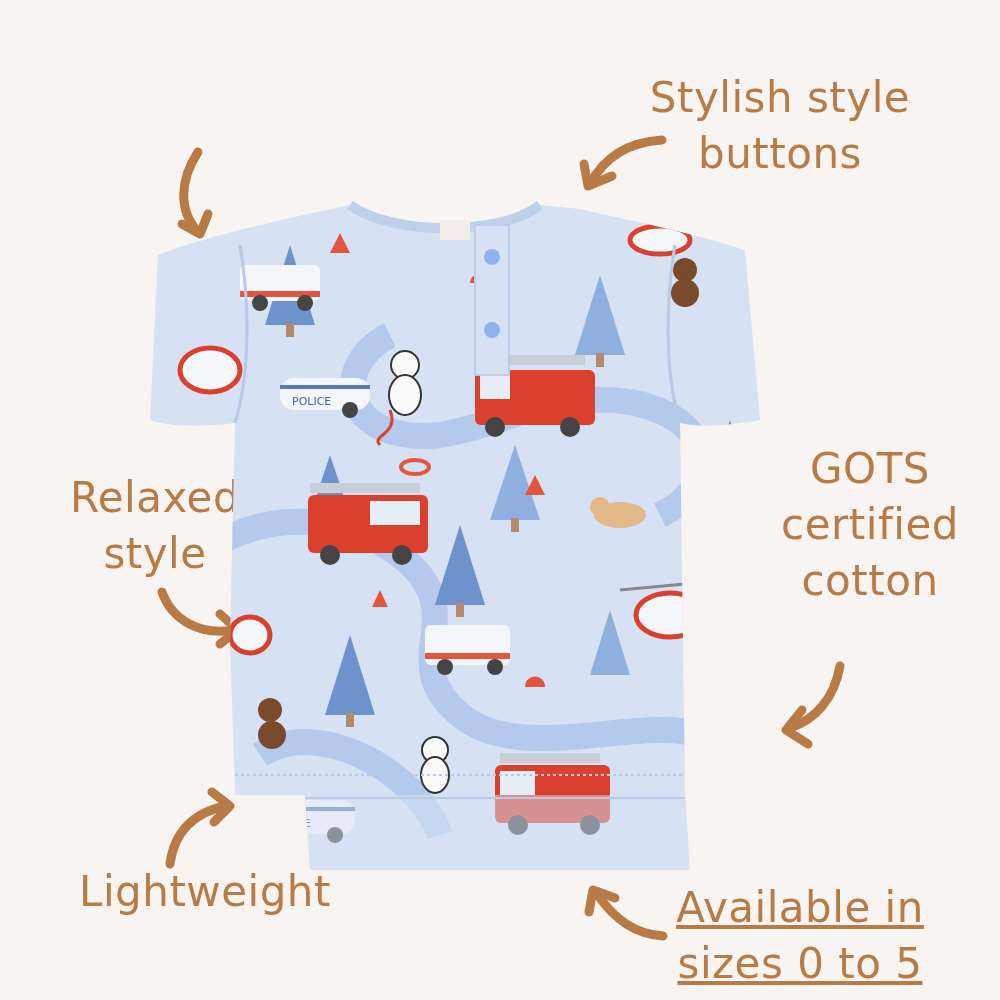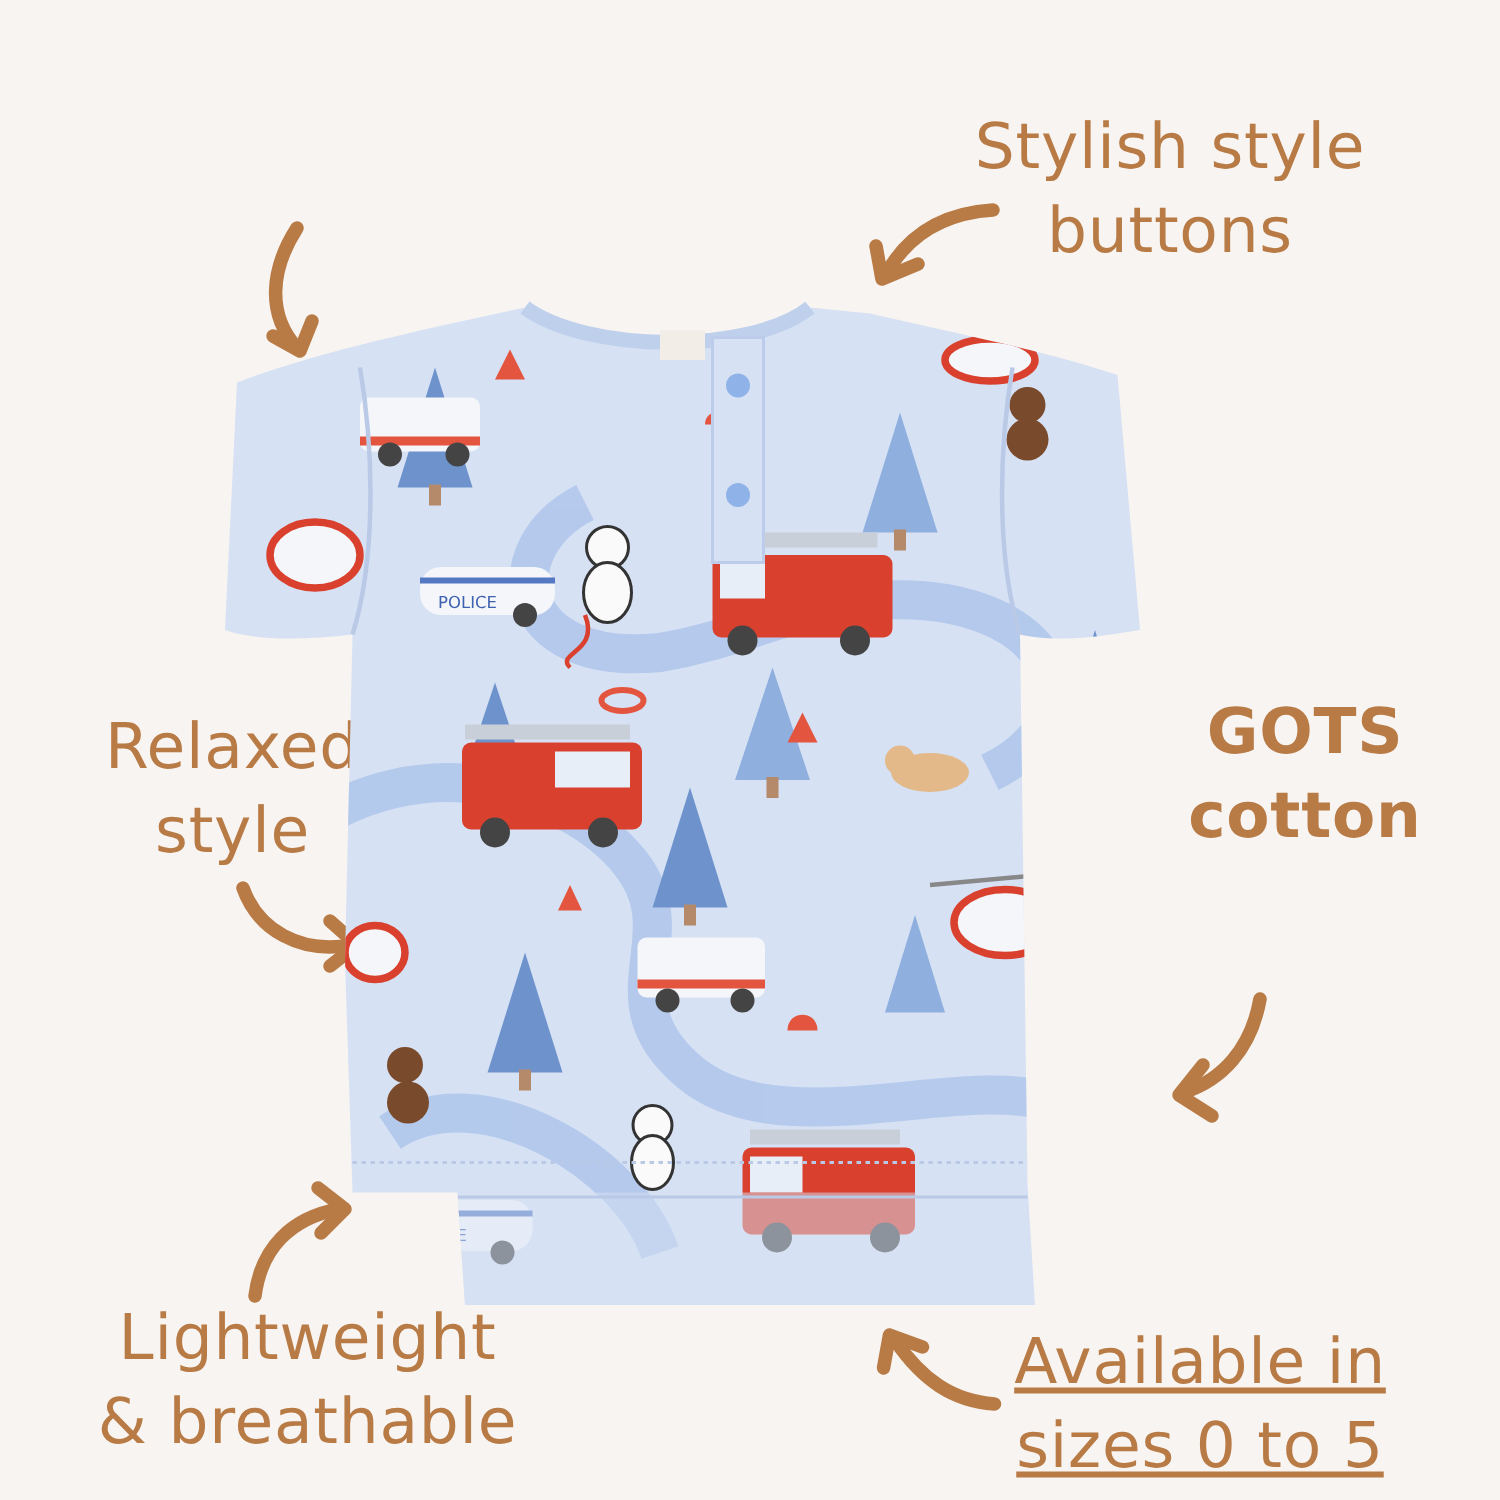--- a/index.html
+++ b/index.html
@@ -15,21 +15,21 @@
     font-weight: 500;
     font-size: 42px;
     line-height: 56px;
     text-align: center;
     letter-spacing: 0.5px;
   }
   .callout span { display: block; white-space: nowrap; }
   #c-exclusive { left: 170px; top: 30px; width: 320px; }
   #c-snap { left: 620px; top: 70px; width: 320px; }
   #c-relaxed { left: 40px; top: 470px; width: 230px; }
-  #c-gots { left: 760px; top: 460px; width: 220px; font-weight: bold; }
+  #c-gots { left: 760px; top: 441px; width: 220px; }
   #c-light { left: 40px; top: 864px; width: 330px; }
   #c-sizes { left: 650px; top: 880px; width: 300px; text-decoration: underline; }
 
   .arrow { position: absolute; overflow: visible; }
   .arrow path { fill: none; stroke: #b87b46; stroke-width: 9; stroke-linecap: round; stroke-linejoin: round; }
 
   #shirt { position: absolute; left: 140px; top: 195px; width: 650px; height: 680px; }
 </style>
 </head>
 <body>
@@ -39,25 +39,25 @@
 <div class="callout" id="c-snap">
   <span>Stylish style</span>
   <span>buttons</span>
 </div>
 <div class="callout" id="c-relaxed">
   <span>Relaxed</span>
   <span>style</span>
 </div>
 <div class="callout" id="c-gots">
   <span>GOTS</span>
+  <span>certified</span>
   <span>cotton</span>
 </div>
 <div class="callout" id="c-light">
   <span>Lightweight</span>
-  <span>&amp; breathable</span>
 </div>
 <div class="callout" id="c-sizes">
   <span>Available in</span>
   <span>sizes 0 to 5</span>
 </div>
 
 <svg class="arrow" style="left:160px;top:140px" width="80" height="100">
   <path d="M38 12 C20 40 18 70 38 92"></path>
   <path d="M22 84 L40 94 L48 74"></path>
 </svg>

